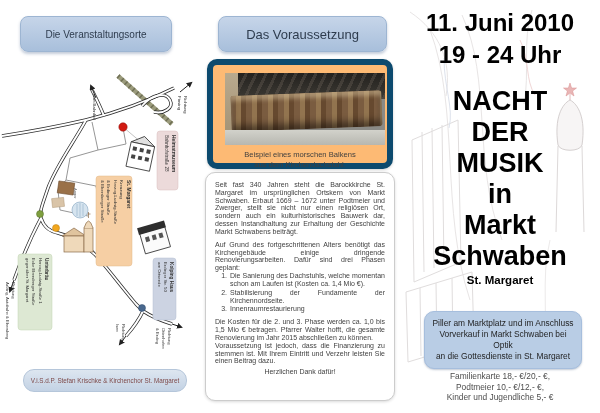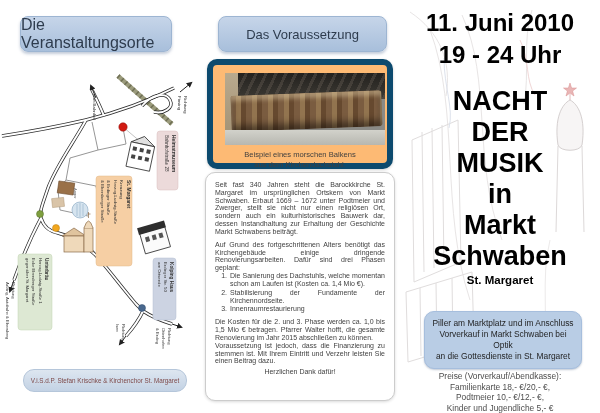--- a/index.html
+++ b/index.html
@@ -7,21 +7,21 @@
     width:600px;height:413px;position:relative;overflow:hidden;
     background:#ffffff;font-family:"Liberation Sans", sans-serif;
     -webkit-font-smoothing:antialiased;
   }
   
   .pill{
     position:absolute;display:flex;align-items:center;justify-content:center;
     background:linear-gradient(#c6d5e9,#a8bfdb);
     border:1px solid #9db5d2;border-radius:8px;
     box-shadow:0 2px 3px rgba(120,140,170,.45);
-    color:#2e3c4e;font-size:16px;font-weight:400;
+    color:#2e3c4e;font-size:10px;font-weight:400;
   }
   .pill.left-h{left:20px;top:16px;width:150px;height:34px;}
   .pill.mid-h{left:218px;top:16px;width:167px;height:34px;font-size:13px;}
   
   #map-svg{position:absolute;left:0;top:70px;width:200px;height:292px;}
   .footer-pill{
     position:absolute;left:23px;top:369px;width:162px;height:21px;
     display:flex;align-items:center;justify-content:center;
     background:linear-gradient(#dde6f0,#c3d2e4);
     border:1px solid #b5c6da;border-radius:11px;
@@ -328,18 +328,17 @@
     <div>St. Margaret</div>
   </div>
 
   <div class="presale">
     <div>Piller am Marktplatz und im Anschluss</div>
     <div>Vorverkauf in Markt Schwaben bei Optik</div>
     <div>an die Gottesdienste in St. Margaret</div>
   </div>
 
   <div class="prices">
-    <div>Preise (Vorverkauf/Abendkasse):</div>
     <div>Familienkarte 18,- €/20,- €,</div>
     <div>Podtmeier 10,- €/12,- €,</div>
     <div>Kinder und Jugendliche 5,- €</div>
   </div>
 </div>
 
 </body></html>

